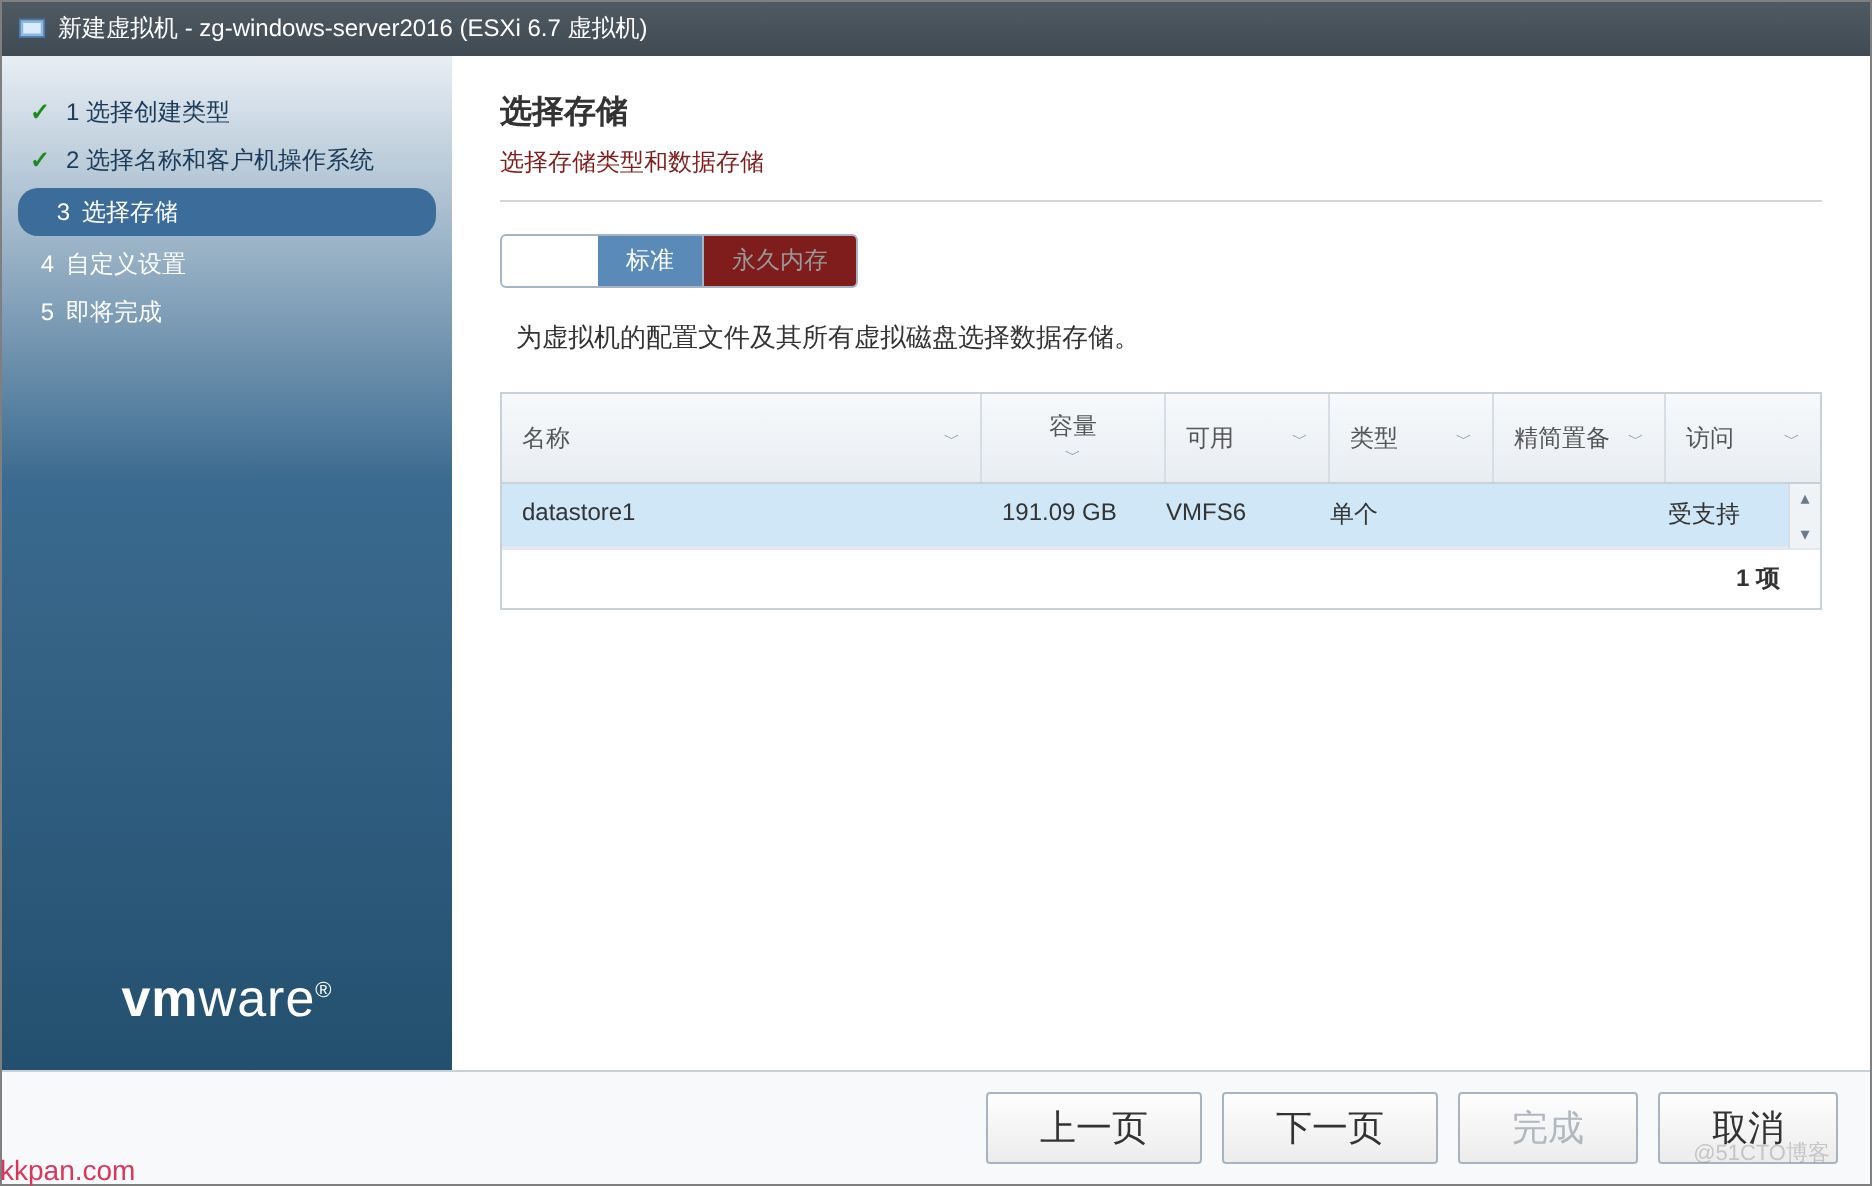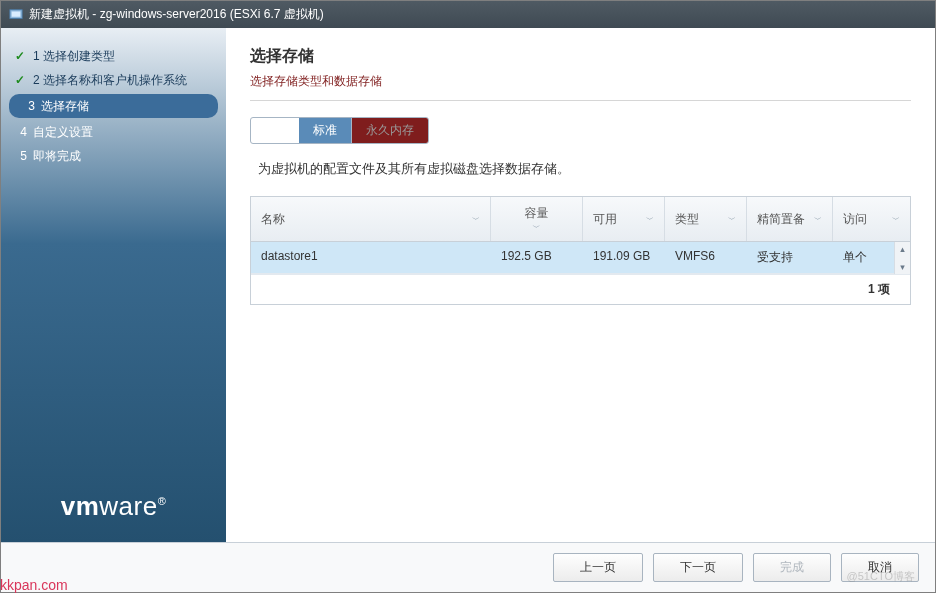--- a/index.html
+++ b/index.html
@@ -39,21 +39,21 @@
 .col-type { width: 82px; }
 .col-thin { width: 86px; }
 .col-acc { flex: 1; }
 .tbody-area { position: relative; }
 .trow { display: flex; background: #cfe7f7; border-bottom: 1px solid #e3e9ef; }
 .td { padding: 7px 10px; font-size: 12px; color: #333; }
 .scroll-arrows { position: absolute; right: 0; top: 0; bottom: 0; width: 16px; background: #f0f3f6; border-left: 1px solid #d6dde4; display: flex; flex-direction: column; justify-content: space-between; align-items: center; padding: 2px 0; }
 .scroll-arrows span { color: #6a7a8a; font-size: 9px; cursor: pointer; }
 .tfoot { display: flex; justify-content: flex-end; padding: 6px 20px; font-size: 12px; font-weight: bold; color: #333; background: #fff; border-top: 1px solid #e3e9ef; }
 .footer { border-top: 1px solid #c8d0d8; padding: 10px 16px; display: flex; justify-content: flex-end; gap: 10px; align-items: center; background: #f8f9fa; }
-.btn { min-width: 72px; padding: 5px 26px; font-size: 12px; border: 1px solid #a8b4c0; background: linear-gradient(#fefefe,#ececec); border-radius: 2px; cursor: pointer; color: #333; }
+.btn { min-width: 72px; padding: 5px 26px; font-size: 18px; border: 1px solid #a8b4c0; background: linear-gradient(#fefefe,#ececec); border-radius: 2px; cursor: pointer; color: #333; }
 .btn:disabled { color: #b0b7be; cursor: default; }
 .watermark { position: absolute; right: 20px; bottom: 8px; color: rgba(120,120,120,.35); font-size: 11px; pointer-events: none; }
 .kkpan { position: fixed; left: 0; bottom: 0; color: #d9365a; font-size: 14px; }
 </style>
 </head>
 <body>
 
 <div class="window">
   <div class="titlebar">
     <svg class="vm-icon" viewBox="0 0 16 16">
@@ -127,25 +127,24 @@
               <span class="sort">﹀</span>
             </div>
           <div class="th col-acc">
               <span>访问</span>
               <span class="sort">﹀</span>
             </div>
         </div>
         <div class="tbody-area">
           <div class="trow">
             <div class="td col-name">datastore1</div>
-            <div class="td col-cap">192.5 GB</div>
             <div class="td col-free">191.09 GB</div>
             <div class="td col-type">VMFS6</div>
+            <div class="td col-acc">单个</div>
             <div class="td col-thin">受支持</div>
-            <div class="td col-acc">单个</div>
           </div>
           <div class="scroll-arrows">
             <span>▴</span>
             <span>▾</span>
           </div>
         </div>
         <div class="tfoot">
           <span>1 项</span>
         </div>
       </div>

